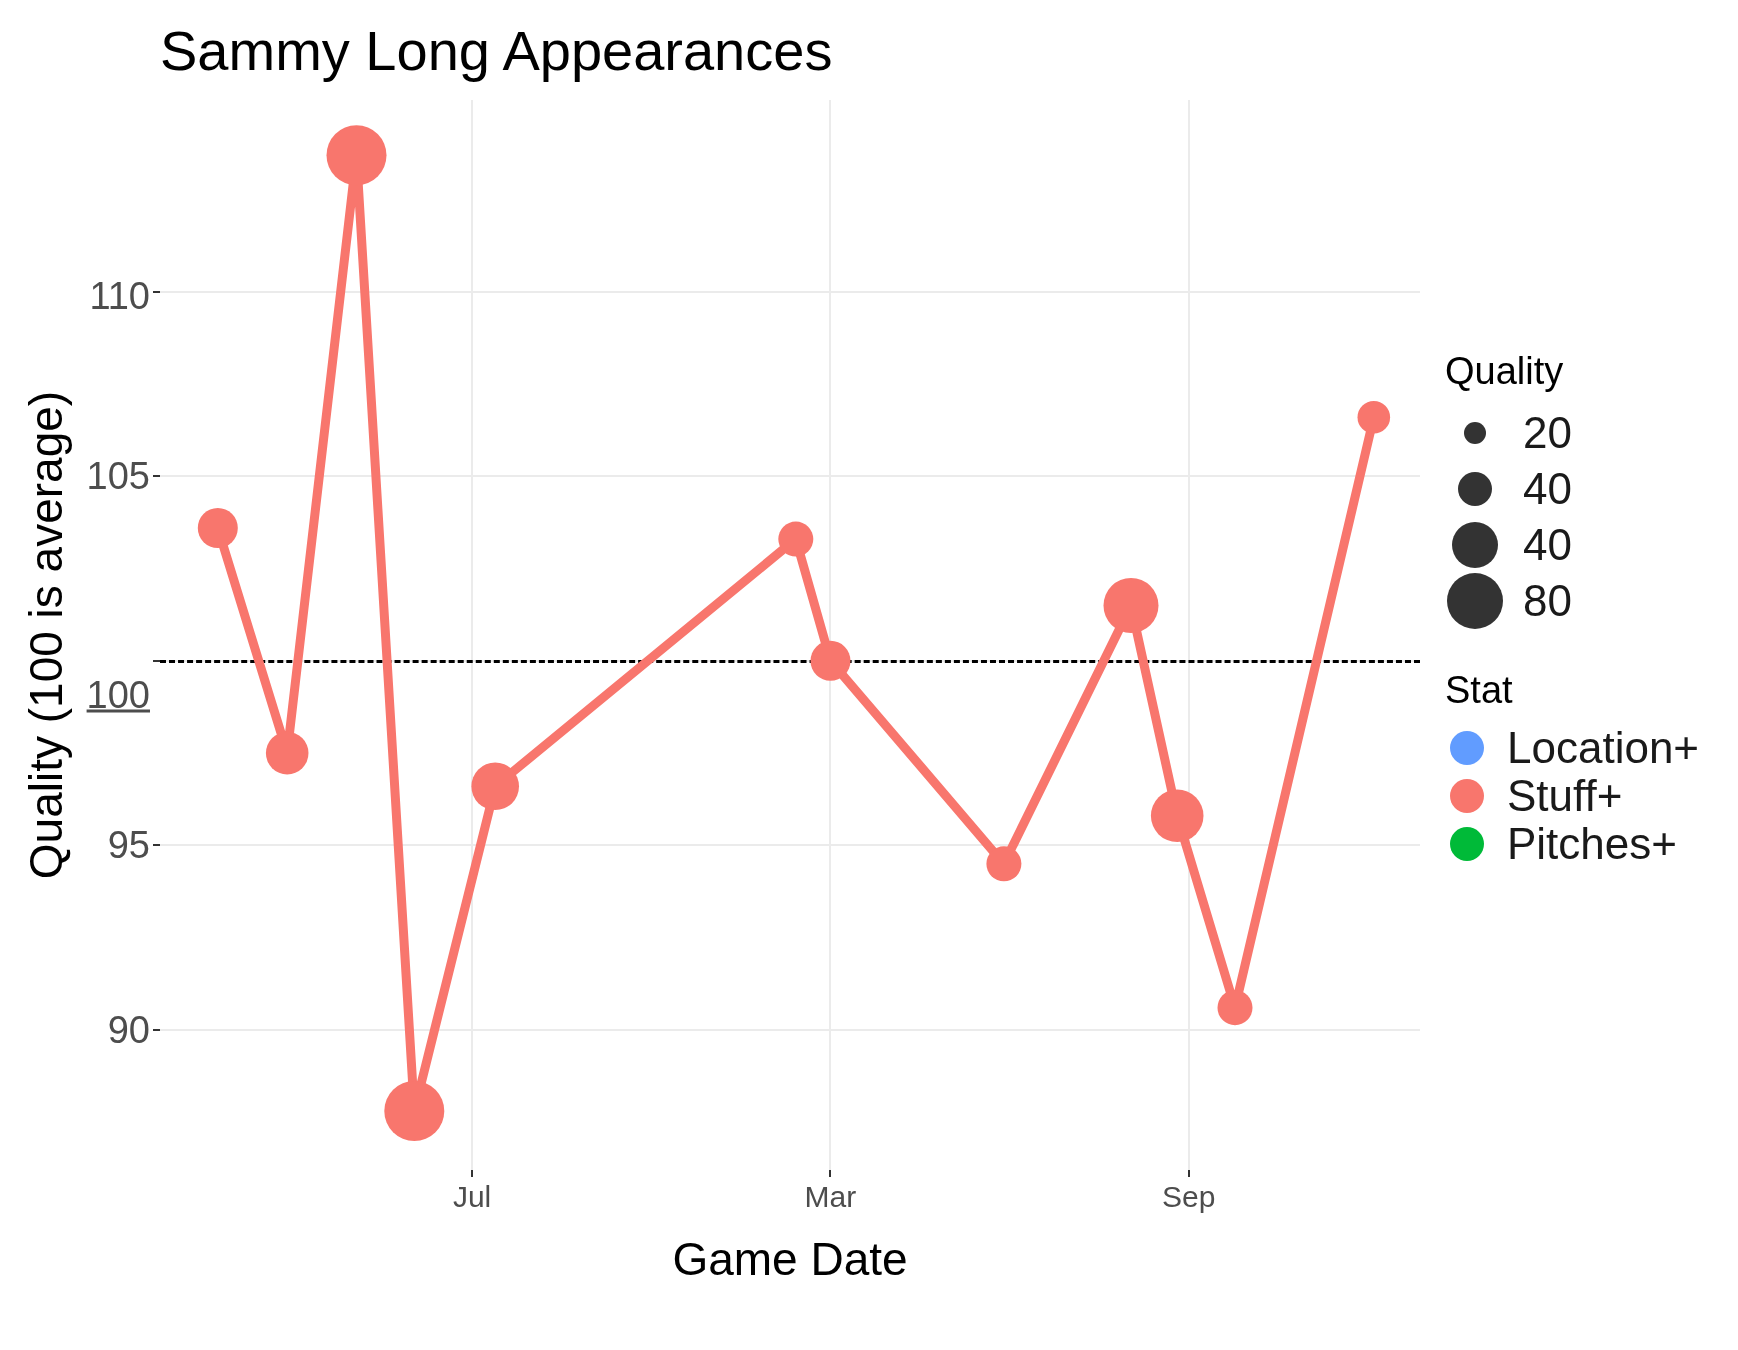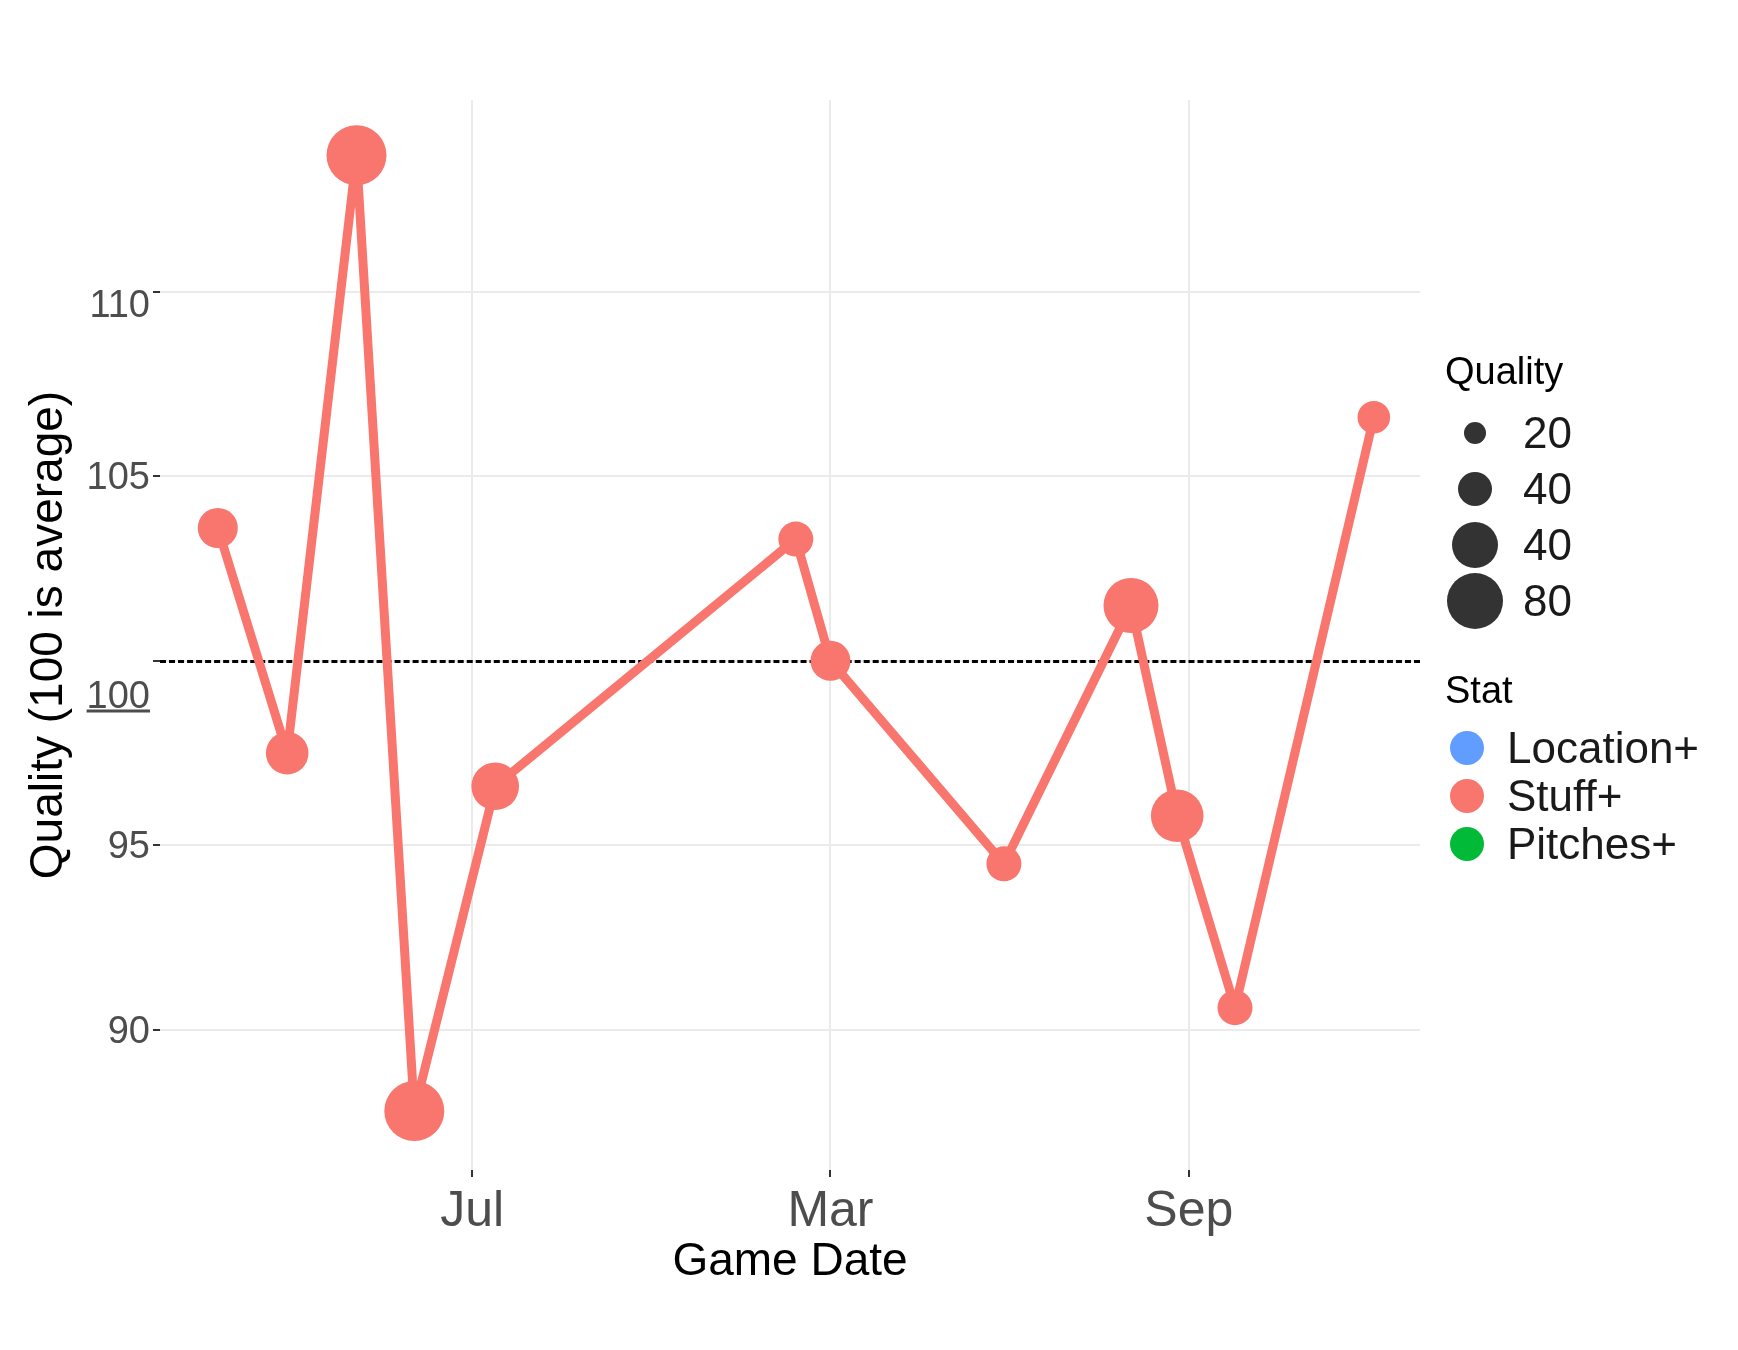--- a/index.html
+++ b/index.html
@@ -68,21 +68,21 @@
     font-size: 46px;
     color: #000;
     transform-origin: top left;
     transform: rotate(-90deg) translate(-100%, 0);
     text-align: center;
     line-height: 60px;
   }
   .tick-x {
     position: absolute;
     top: 1180px;
-    font-size: 50px;
+    font-size: 30px;
     color: #4d4d4d;
     transform: translateX(-50%);
   }
   .tick-y {
     position: absolute;
     right: 1588px;
     font-size: 38px;
     color: #4d4d4d;
     transform: translateY(-50%);
     text-align: right;
@@ -130,33 +130,34 @@
   .axis-tick-mark {
     position: absolute;
     background: #333333;
   }
 </style>
 </head>
 <body>
 
 <div class="chart-wrap">
 
+  <div class="title">Sammy Long Appearances</div>
 
   <div class="axis-label-y">Quality (100 is average)</div>
 
   <div id="y-ticks">
       <div class="tick-y" style="top: 1029.79px;">90</div>
       <div class="axis-tick-mark" style="left: 153px; top: 1028.79px; width: 7px; height: 2px;"></div>
       <div class="tick-y" style="top: 845.31px;">95</div>
       <div class="axis-tick-mark" style="left: 153px; top: 844.31px; width: 7px; height: 2px;"></div>
       <div class="tick-y" style="top: 695px; text-decoration: underline;">100</div>
       <div class="axis-tick-mark" style="left: 153px; top: 659.828px; width: 7px; height: 2px;"></div>
       <div class="tick-y" style="top: 476.345px;">105</div>
       <div class="axis-tick-mark" style="left: 153px; top: 475.345px; width: 7px; height: 2px;"></div>
-      <div class="tick-y" style="top: 304px;">110</div>
+      <div class="tick-y" style="top: 296px;">110</div>
       <div class="axis-tick-mark" style="left: 153px; top: 290.862px; width: 7px; height: 2px;"></div>
     </div>
 
   <div class="plot-area">
     <div class="panel"></div>
     <div id="gridlines">
         <div class="grid-line" style="left: 0px; right: 0px; height: 2px; top: 928.793px;"></div>
         <div class="grid-line" style="left: 0px; right: 0px; height: 2px; top: 744.31px;"></div>
         <div class="grid-line" style="left: 0px; right: 0px; height: 2px; top: 559.828px;"></div>
         <div class="grid-line" style="left: 0px; right: 0px; height: 2px; top: 375.345px;"></div>

